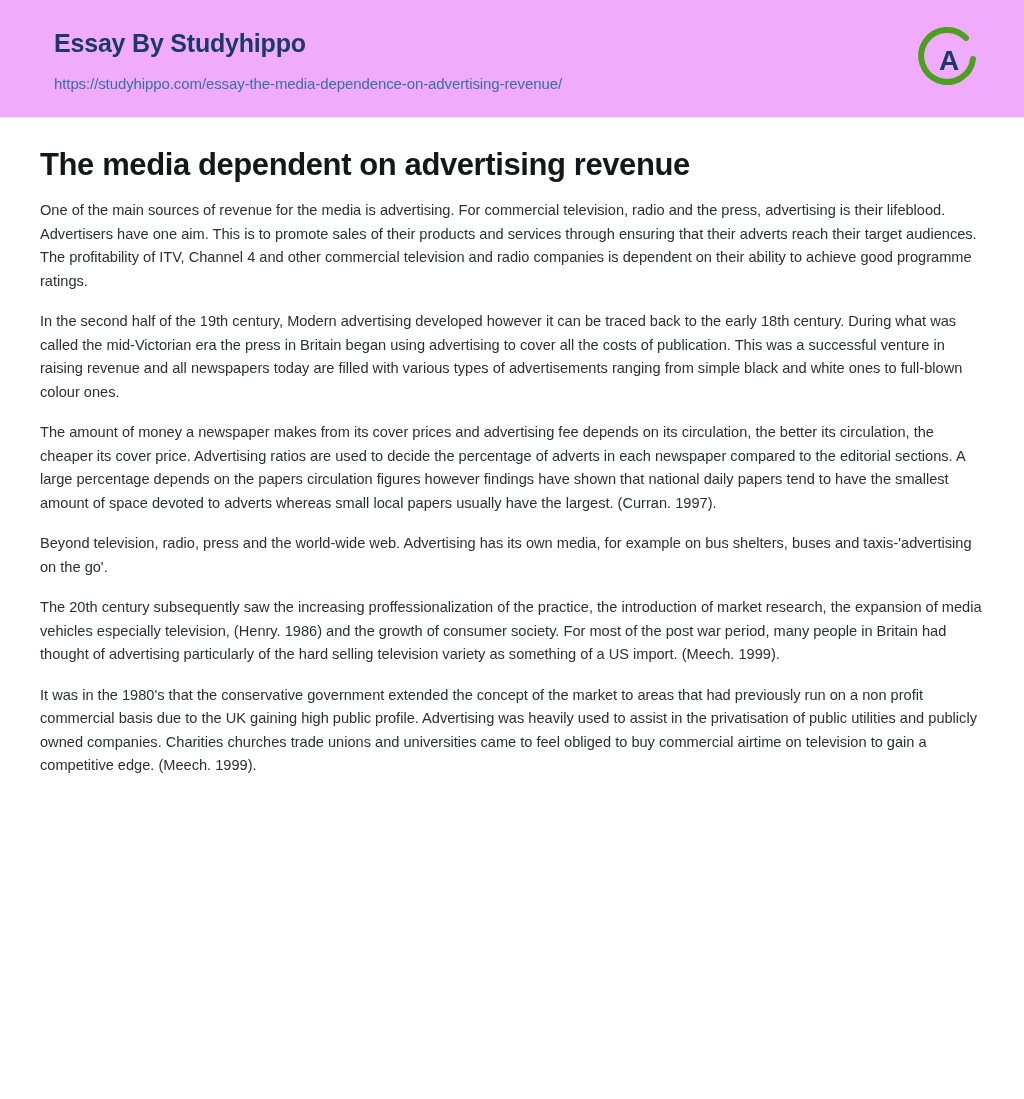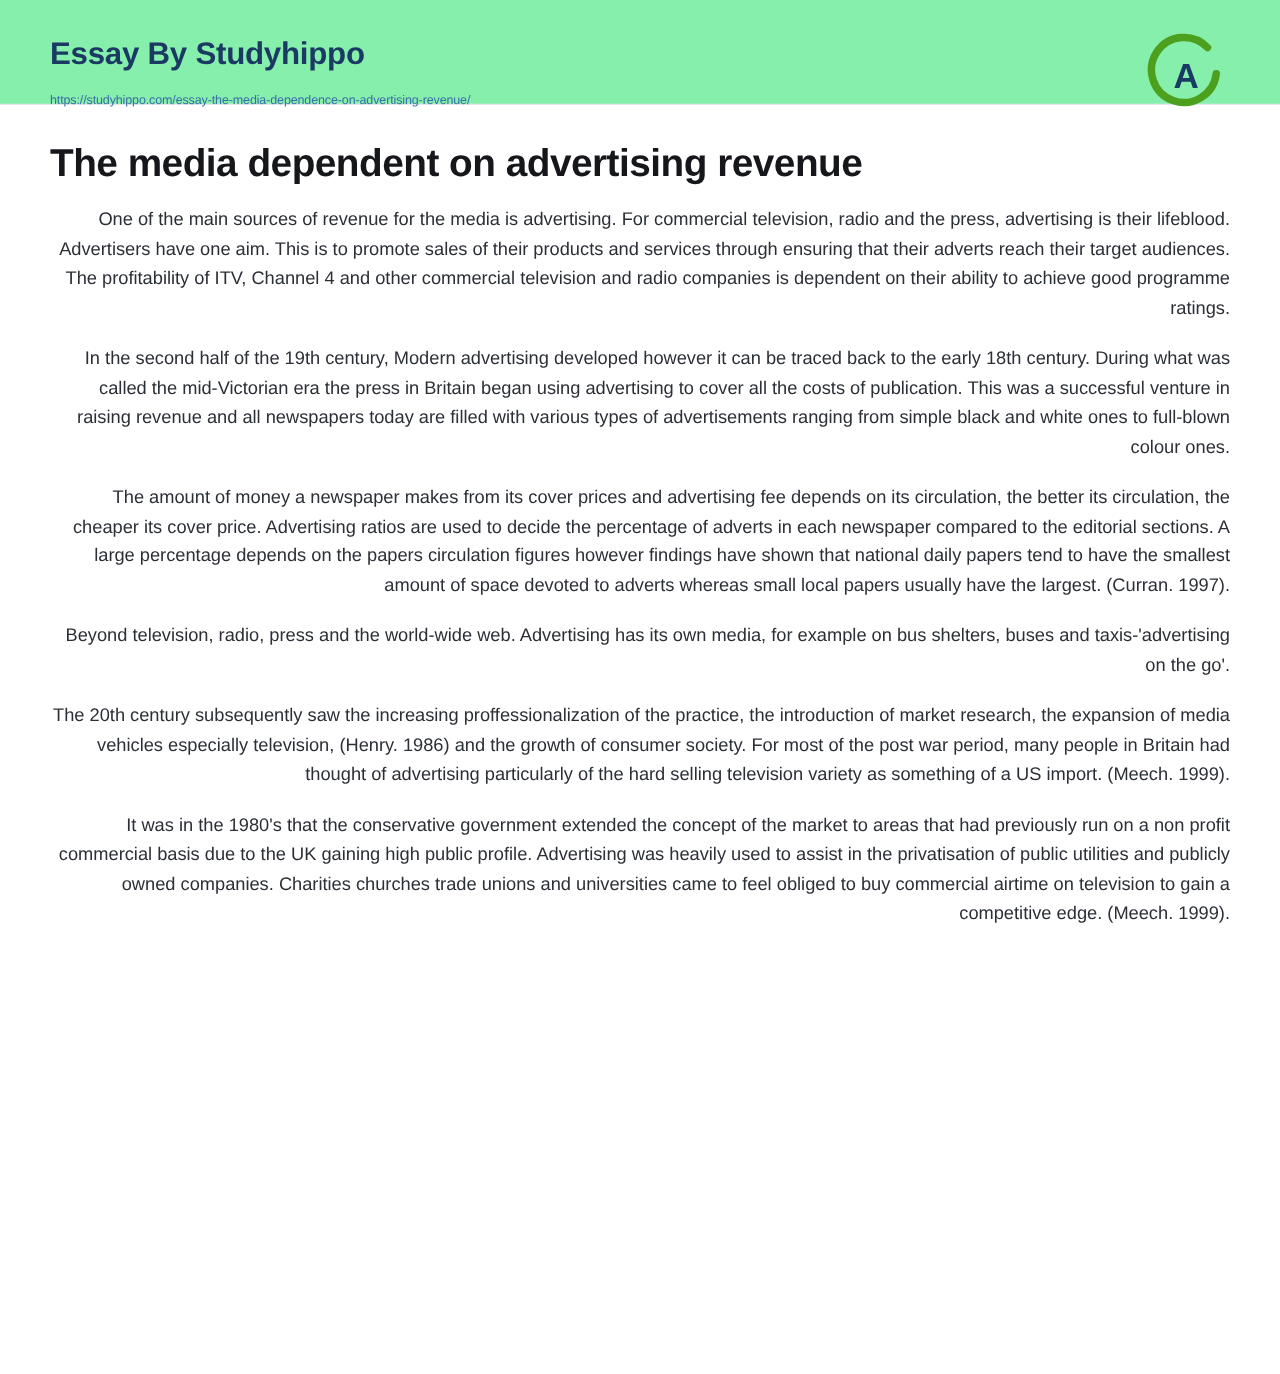--- a/index.html
+++ b/index.html
@@ -13,35 +13,35 @@
     width: 1024px;
     height: 1099px;
     position: relative;
     overflow: hidden;
     background: #ffffff;
   }
 
   
   .header {
     position: relative;
-    height: 84px;
-    background: #86efac;
+    height: 118px;
+    background: #f0abfc;
     border-bottom: 1px solid #e4e8ee;
-    padding: 30px 40px 0 40px;
+    padding: 30px 40px 0 54px;
   }
   .site-title {
     font-size: 25px;
     font-weight: bold;
     color: #1b3a63;
     letter-spacing: -0.2px;
     line-height: 1.1;
   }
   .site-url {
     margin-top: 17px;
-    font-size: 10px;
+    font-size: 15px;
     color: #3a6ea8;
     letter-spacing: -0.1px;
     text-decoration: none;
     display: inline-block;
   }
   .logo {
     position: absolute;
     right: 42px;
     top: 26px;
     width: 66px;
@@ -58,21 +58,21 @@
     color: #15171a;
     letter-spacing: -0.4px;
     margin-bottom: 16px;
     line-height: 1.2;
   }
   .para {
     font-size: 14.6px;
     line-height: 23.5px;
     color: #2b2f36;
     margin-bottom: 17px;
-    text-align: right;
+    text-align: left;
   }
 </style>
 </head>
 <body>
 
 <div class="page">
 
   <div class="header">
     <div class="site-title">Essay By Studyhippo</div>
     <a class="site-url" href="#">https://studyhippo.com/essay-the-media-dependence-on-advertising-revenue/</a>

